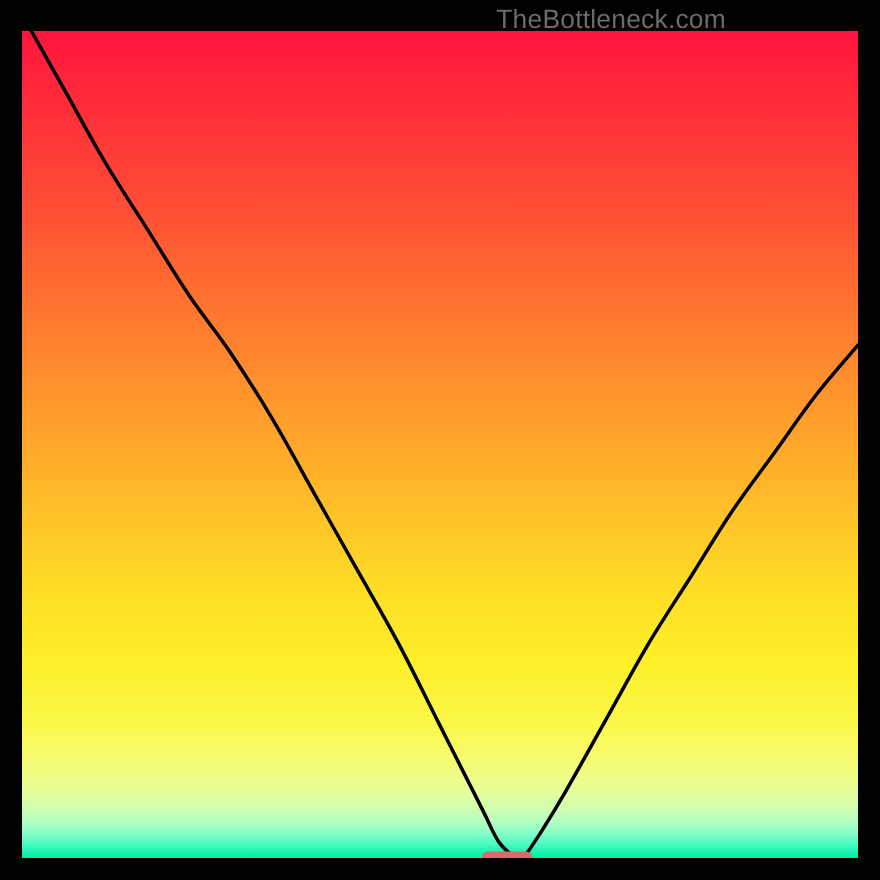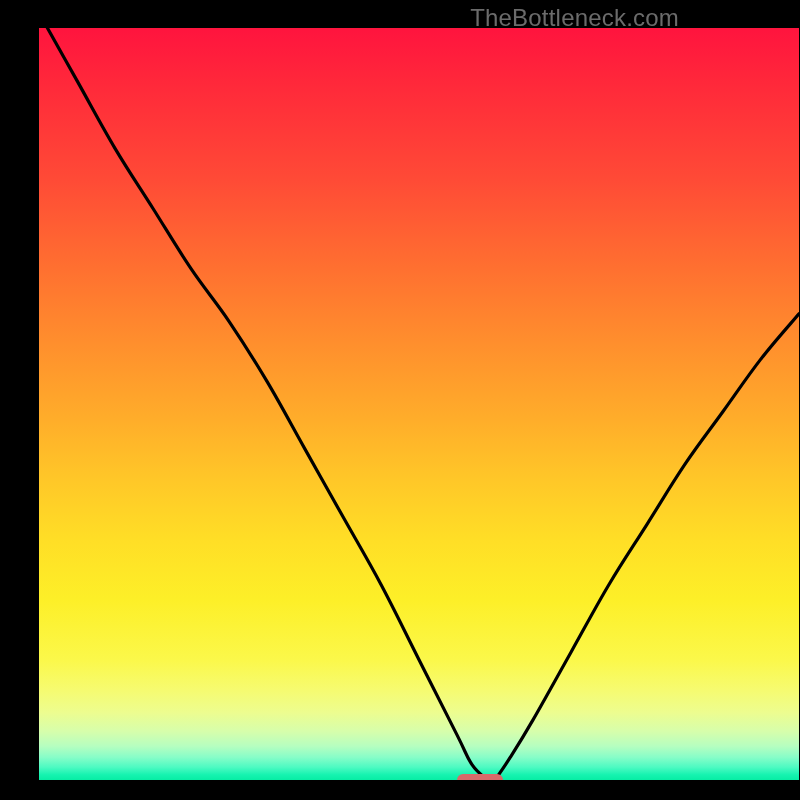--- a/index.html
+++ b/index.html
@@ -9,21 +9,20 @@
     height: 800px;
     overflow: hidden;
     background: #000;
     font-family: Arial, Helvetica, sans-serif;
   }
   .frame {
     position: relative;
     width: 668px;
     height: 800px;
     background: #000;
-    margin-left: 19px;
   }
   .watermark {
     position: absolute;
     top: 4px;
     right: 8px;
     color: #6b6b6b;
     font-size: 24px;
     font-weight: 500;
     letter-spacing: 0.2px;
     z-index: 10;

